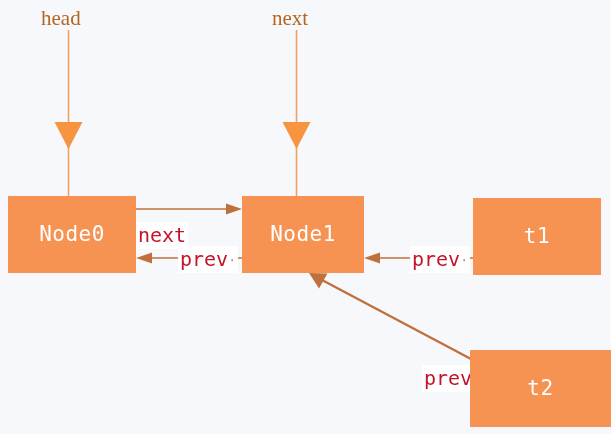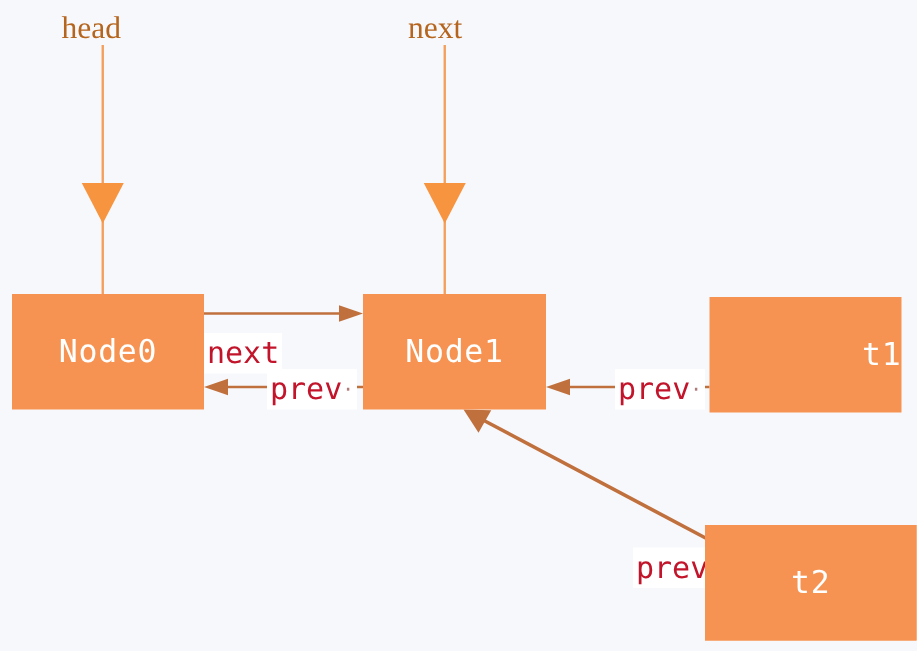--- a/index.html
+++ b/index.html
@@ -109,21 +109,21 @@
   <div class="var-label" style="left:272px; top:8px;">next</div>
 
   <div class="node-box" style="left:8px; top:196px; width:128px; height:77px;">
     <span class="node-label">Node0</span>
   </div>
 
   <div class="node-box" style="left:242px; top:196px; width:122px; height:77px;">
     <span class="node-label">Node1</span>
   </div>
 
-  <div class="node-box" style="left:473px; top:198px; width:128px; height:77px;justify-content:flex-end;">
+  <div class="node-box" style="left:473px; top:198px; width:128px; height:77px;">
     <span class="node-label">t1</span>
   </div>
 
   <div class="node-box" style="left:470px; top:350px; width:141px; height:77px;">
     <span class="node-label">t2</span>
   </div>
 
   <div class="edge-label" style="left:136px; top:198px;margin-top:24px;">
     <span>next</span><span class="tick"></span>
   </div>

